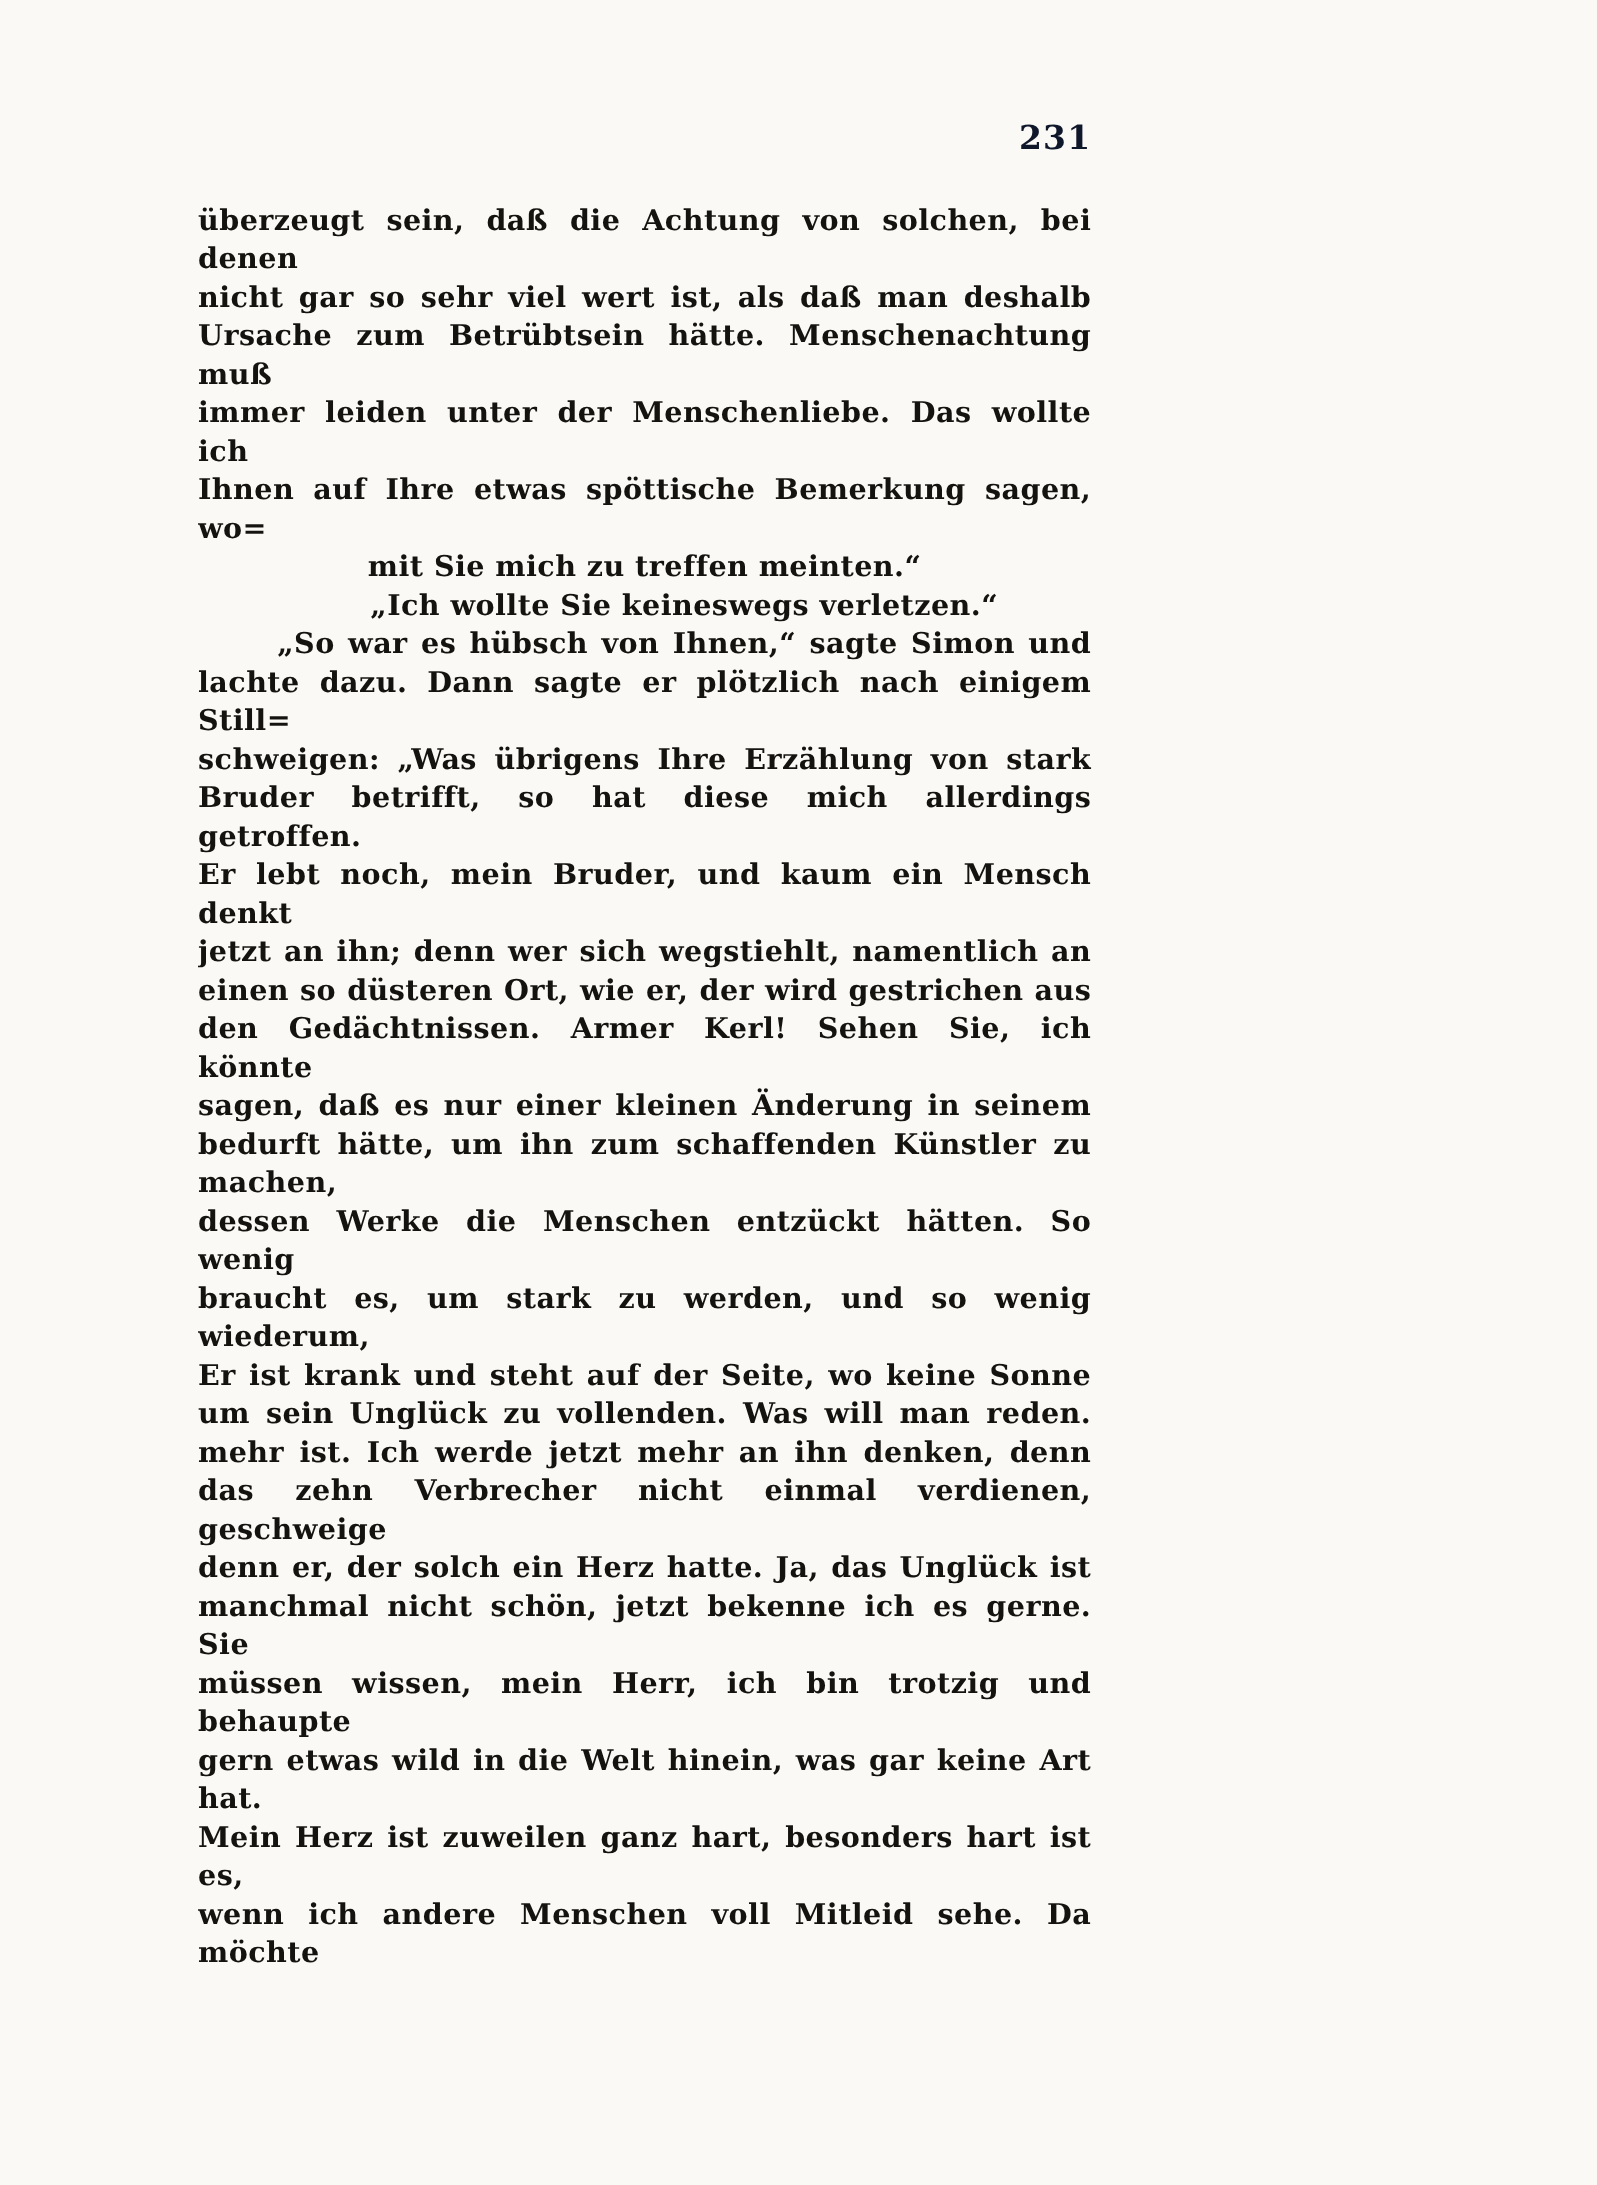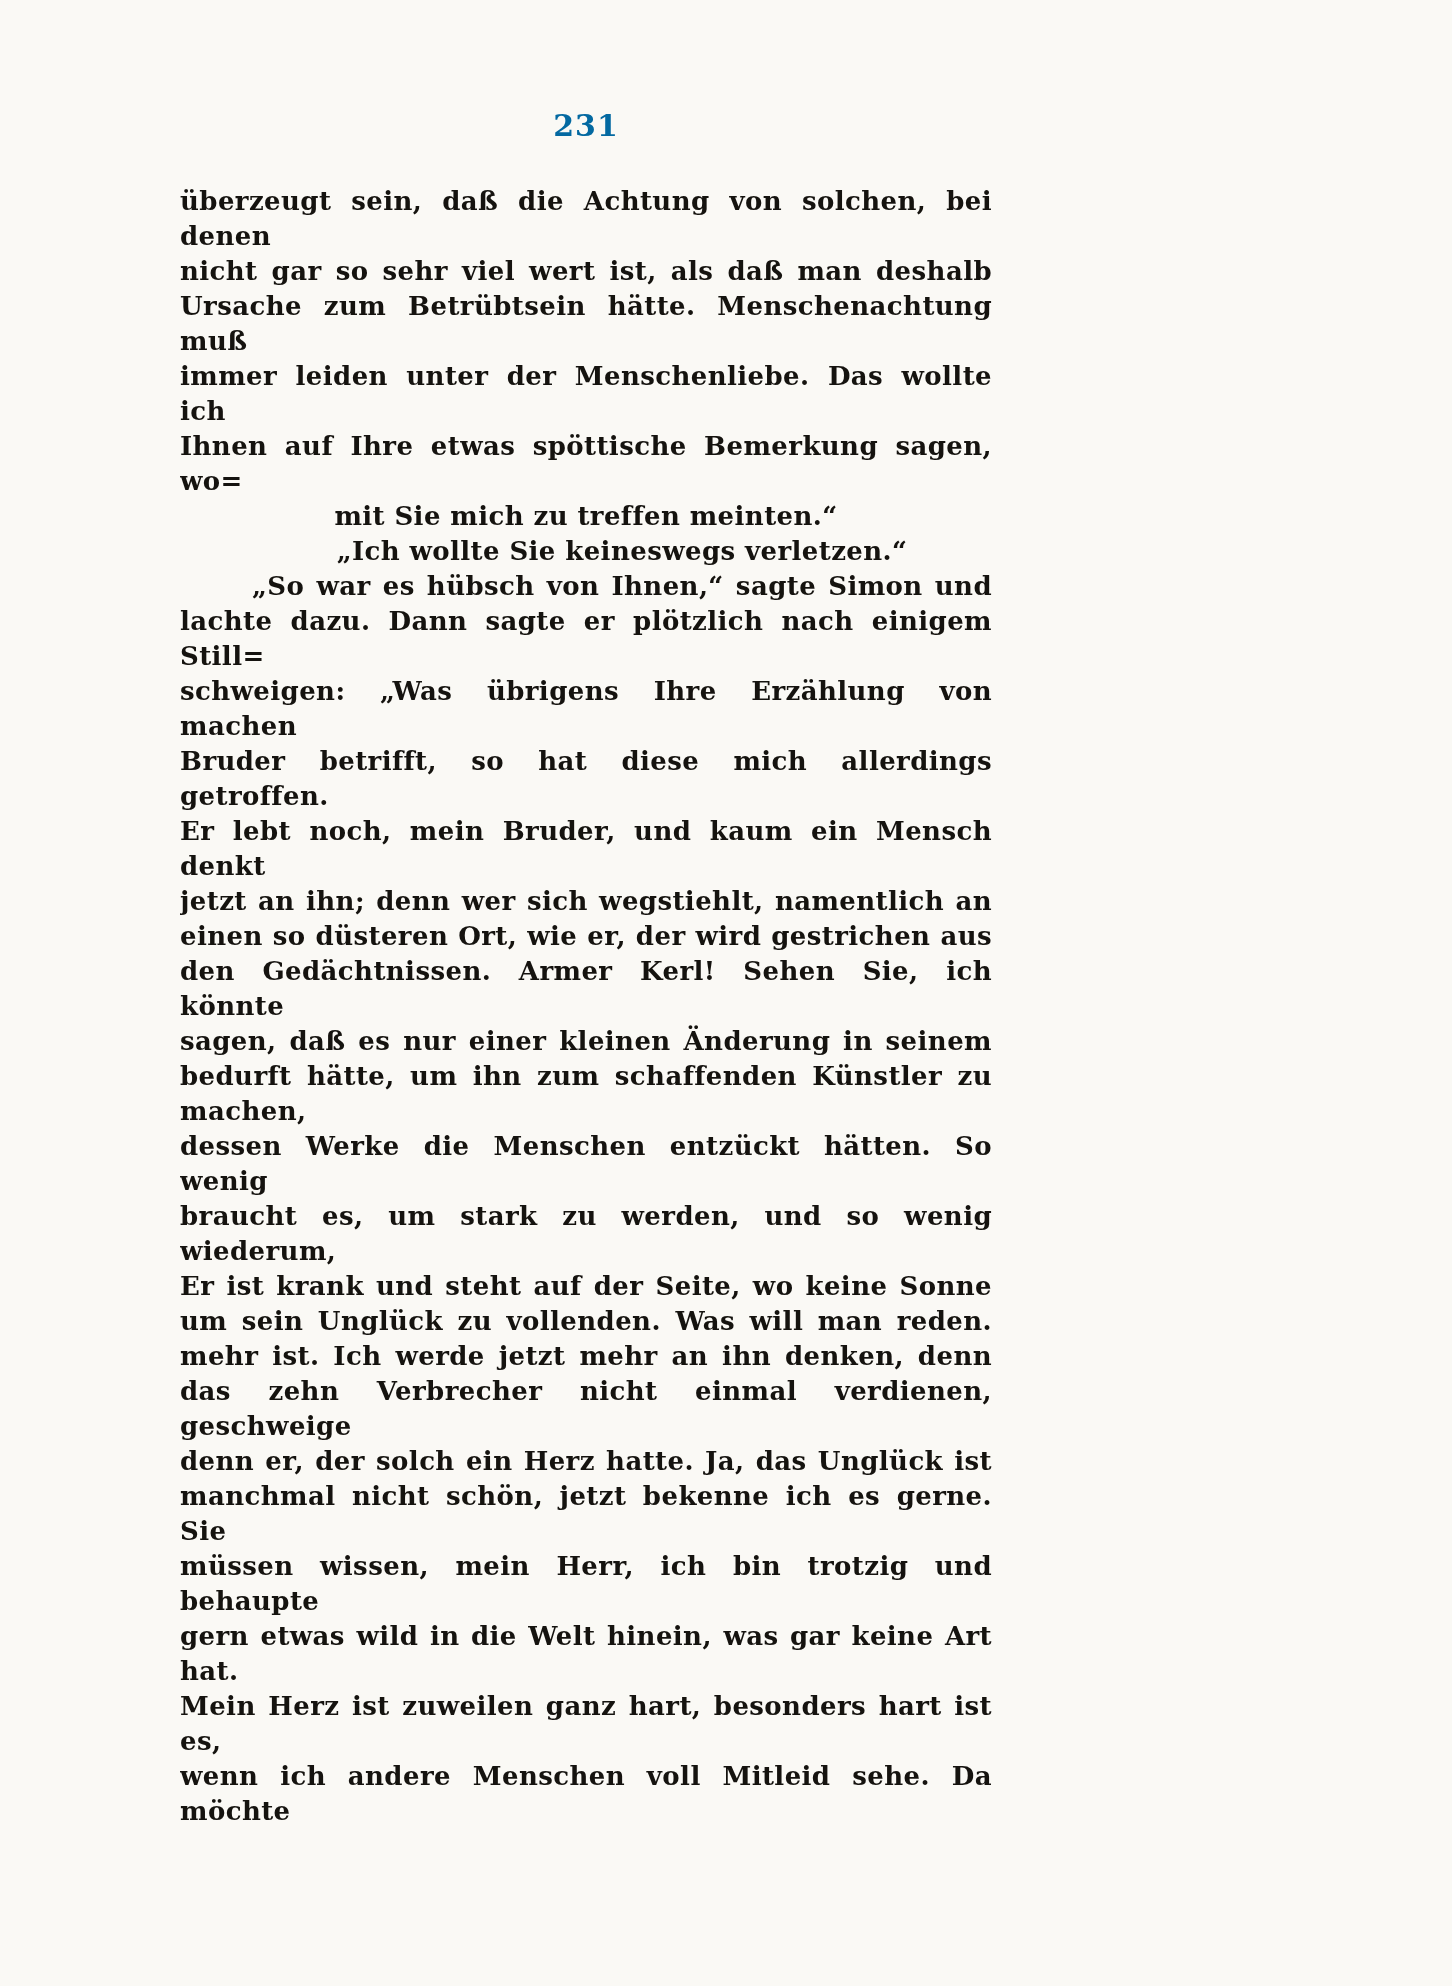--- a/index.html
+++ b/index.html
@@ -15,25 +15,25 @@
     background: #faf9f5;
     color: #121110;
     font-family: "DejaVu Serif", "Liberation Serif", serif;
     overflow: hidden;
   }
   .page-number {
     position: absolute;
     top: 108px;
     left: 180px;
     width: 812px;
-    text-align: center;
+    text-align: right;
     font-size: 30px;
     font-weight: 700;
     letter-spacing: 1px;
-    color: #0369a1;
+    color: #0f172a;
   }
   .text-block {
     position: absolute;
     top: 184px;
     left: 180px;
     width: 812px;
     font-size: 26px;
     font-weight: 700;
     letter-spacing: 0.4px;
     color: #15130f;
@@ -62,21 +62,21 @@
   <div class="text-block">
       <div class="line j">überzeugt sein, daß die Achtung von solchen, bei denen</div>
       <div class="line j">nicht gar so sehr viel wert ist, als daß man deshalb</div>
       <div class="line j">Ursache zum Betrübtsein hätte. Menschenachtung muß</div>
       <div class="line j">immer leiden unter der Menschenliebe. Das wollte ich</div>
       <div class="line j">Ihnen auf Ihre etwas spöttische Bemerkung sagen, wo=</div>
       <div class="line">mit Sie mich zu treffen meinten.“</div>
       <div class="line ind">„Ich wollte Sie keineswegs verletzen.“</div>
       <div class="line j ind">„So war es hübsch von Ihnen,“ sagte Simon und</div>
       <div class="line j">lachte dazu. Dann sagte er plötzlich nach einigem Still=</div>
-      <div class="line j">schweigen: „Was übrigens Ihre Erzählung von machen</div>
+      <div class="line j">schweigen: „Was übrigens Ihre Erzählung von stark</div>
       <div class="line j">Bruder betrifft, so hat diese mich allerdings getroffen.</div>
       <div class="line j">Er lebt noch, mein Bruder, und kaum ein Mensch denkt</div>
       <div class="line j">jetzt an ihn; denn wer sich wegstiehlt, namentlich an</div>
       <div class="line j">einen so düsteren Ort, wie er, der wird gestrichen aus</div>
       <div class="line j">den Gedächtnissen. Armer Kerl! Sehen Sie, ich könnte</div>
       <div class="line j">sagen, daß es nur einer kleinen Änderung in seinem</div>
       <div class="line j">bedurft hätte, um ihn zum schaffenden Künstler zu machen,</div>
       <div class="line j">dessen Werke die Menschen entzückt hätten. So wenig</div>
       <div class="line j">braucht es, um stark zu werden, und so wenig wiederum,</div>
       <div class="line j">Er ist krank und steht auf der Seite, wo keine Sonne</div>

